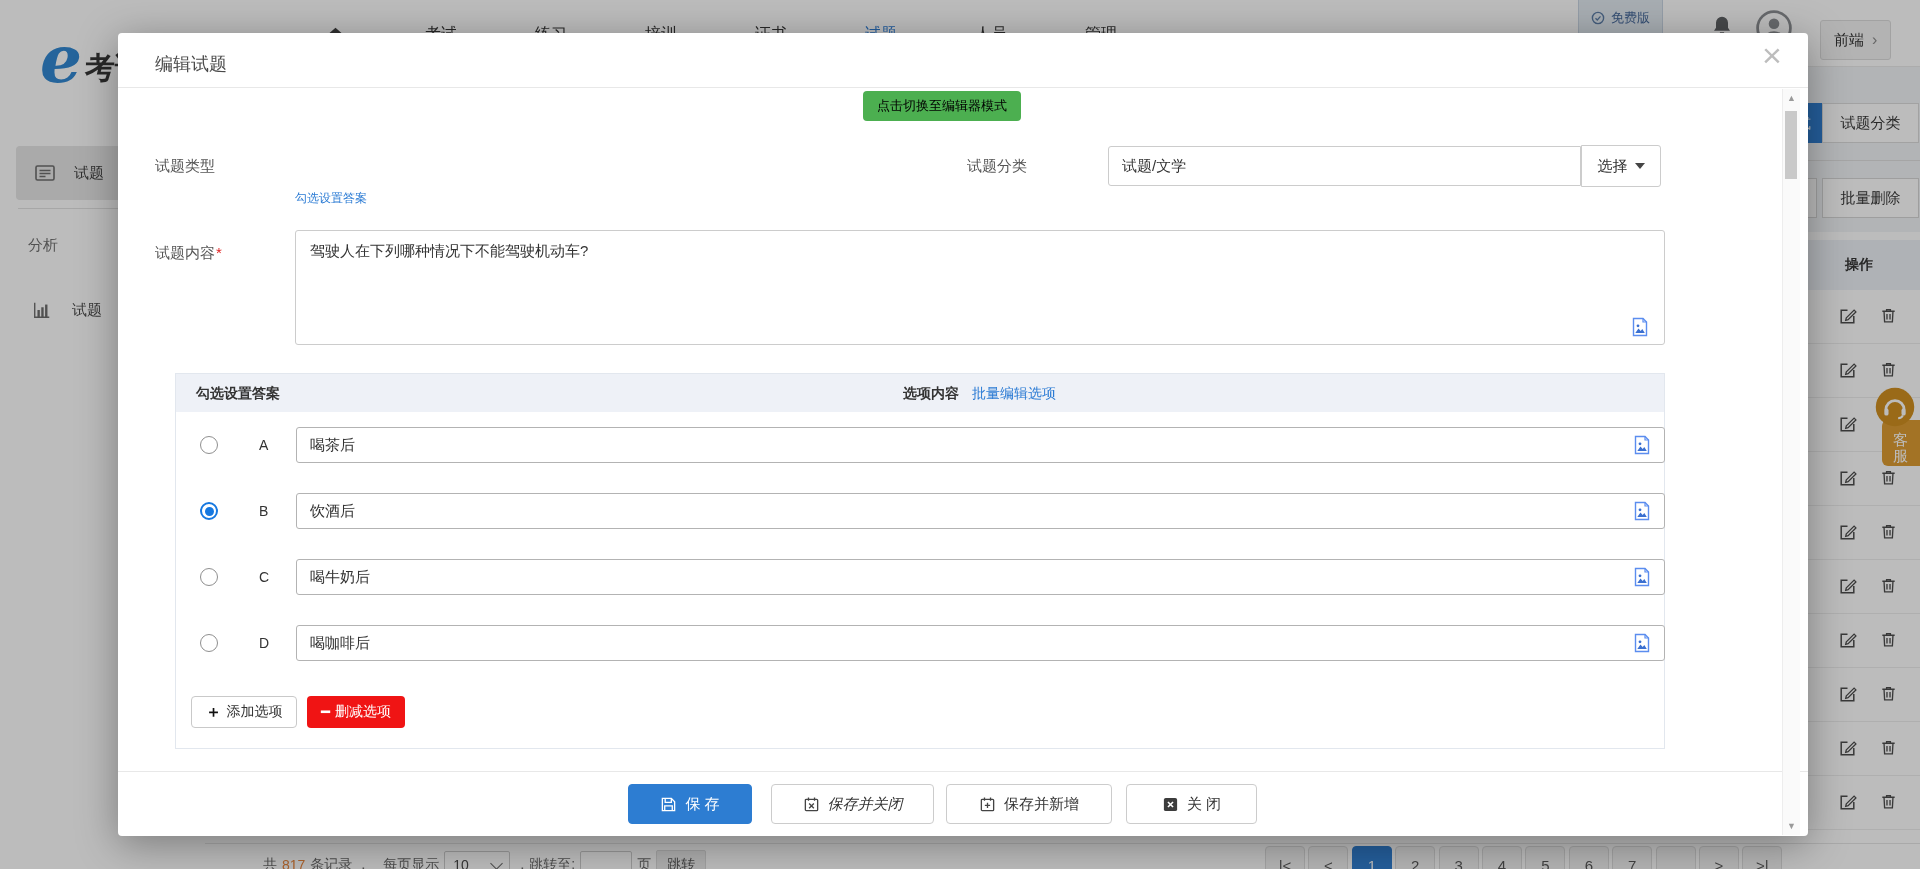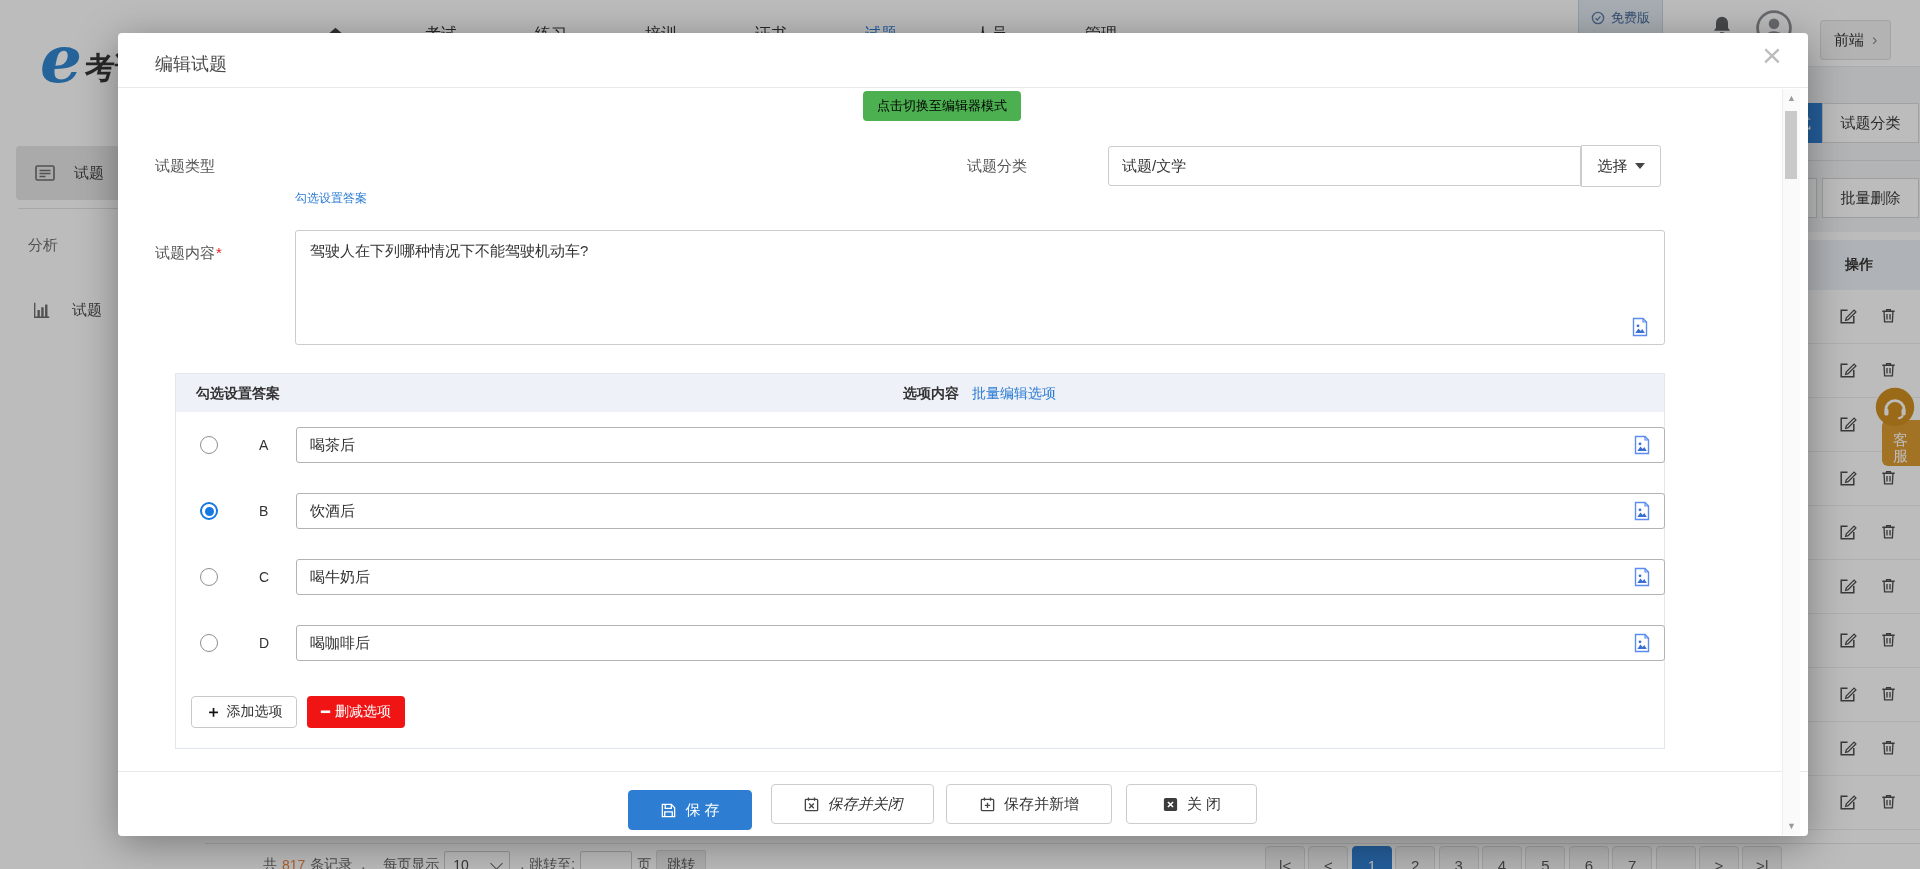--- a/index.html
+++ b/index.html
@@ -93,21 +93,21 @@
   .opt-letter{position:absolute;left:83px;top:0;line-height:36px;font-size:14px;color:#333;}
   .opt-input{position:absolute;left:120px;top:0;width:1369px;height:36px;border:1px solid #b3b3b3;border-radius:3px;box-sizing:border-box;background:#fff;font-size:15px;color:#333;line-height:34px;padding-left:13px;}
   .opt-img-icon{position:absolute;right:12px;top:7px;display:flex;}
   .add-btn{position:absolute;left:15px;top:322px;width:106px;height:32px;border:1px solid #c9c9c9;border-radius:4px;box-sizing:border-box;background:#fff;display:flex;align-items:center;justify-content:center;gap:5px;font-size:14px;color:#333;}
   .add-btn .plus{font-weight:bold;font-size:16px;color:#111;}
   .rem-btn{position:absolute;left:131px;top:322px;width:98px;height:32px;border-radius:4px;background:#f01414;display:flex;align-items:center;justify-content:center;gap:5px;font-size:14px;color:#fff;}
   .rem-btn .minus{font-weight:bold;font-size:15px;}
 
   .modal-foot-line{position:absolute;left:0;top:738px;width:1690px;height:1px;background:#e8e8e8;}
   .foot-btn{position:absolute;top:751px;height:40px;border-radius:4px;box-sizing:border-box;display:flex;align-items:center;justify-content:center;gap:8px;font-size:15px;}
-  .foot-btn.primary{background:#2d7dd2;color:#fff;border:1px solid #2d7dd2;margin-top:6px;}
+  .foot-btn.primary{background:#2d7dd2;color:#fff;border:1px solid #2d7dd2;}
   .foot-btn.plain{background:#fff;color:#333;border:1px solid #ccc;}
 
   .mscroll{position:absolute;left:1664px;top:56px;width:17px;height:746px;background:#fafafa;border-left:1px solid #ededed;}
   .mscroll .arr{position:absolute;left:0;width:17px;text-align:center;font-size:9px;color:#9a9a9a;}
   .mscroll .arr.up{top:4px;}
   .mscroll .arr.down{bottom:4px;}
   .mscroll .thumb{position:absolute;left:2px;top:22px;width:12px;height:68px;background:#c9c9c9;}
 </style>
 </head>
 <body>

